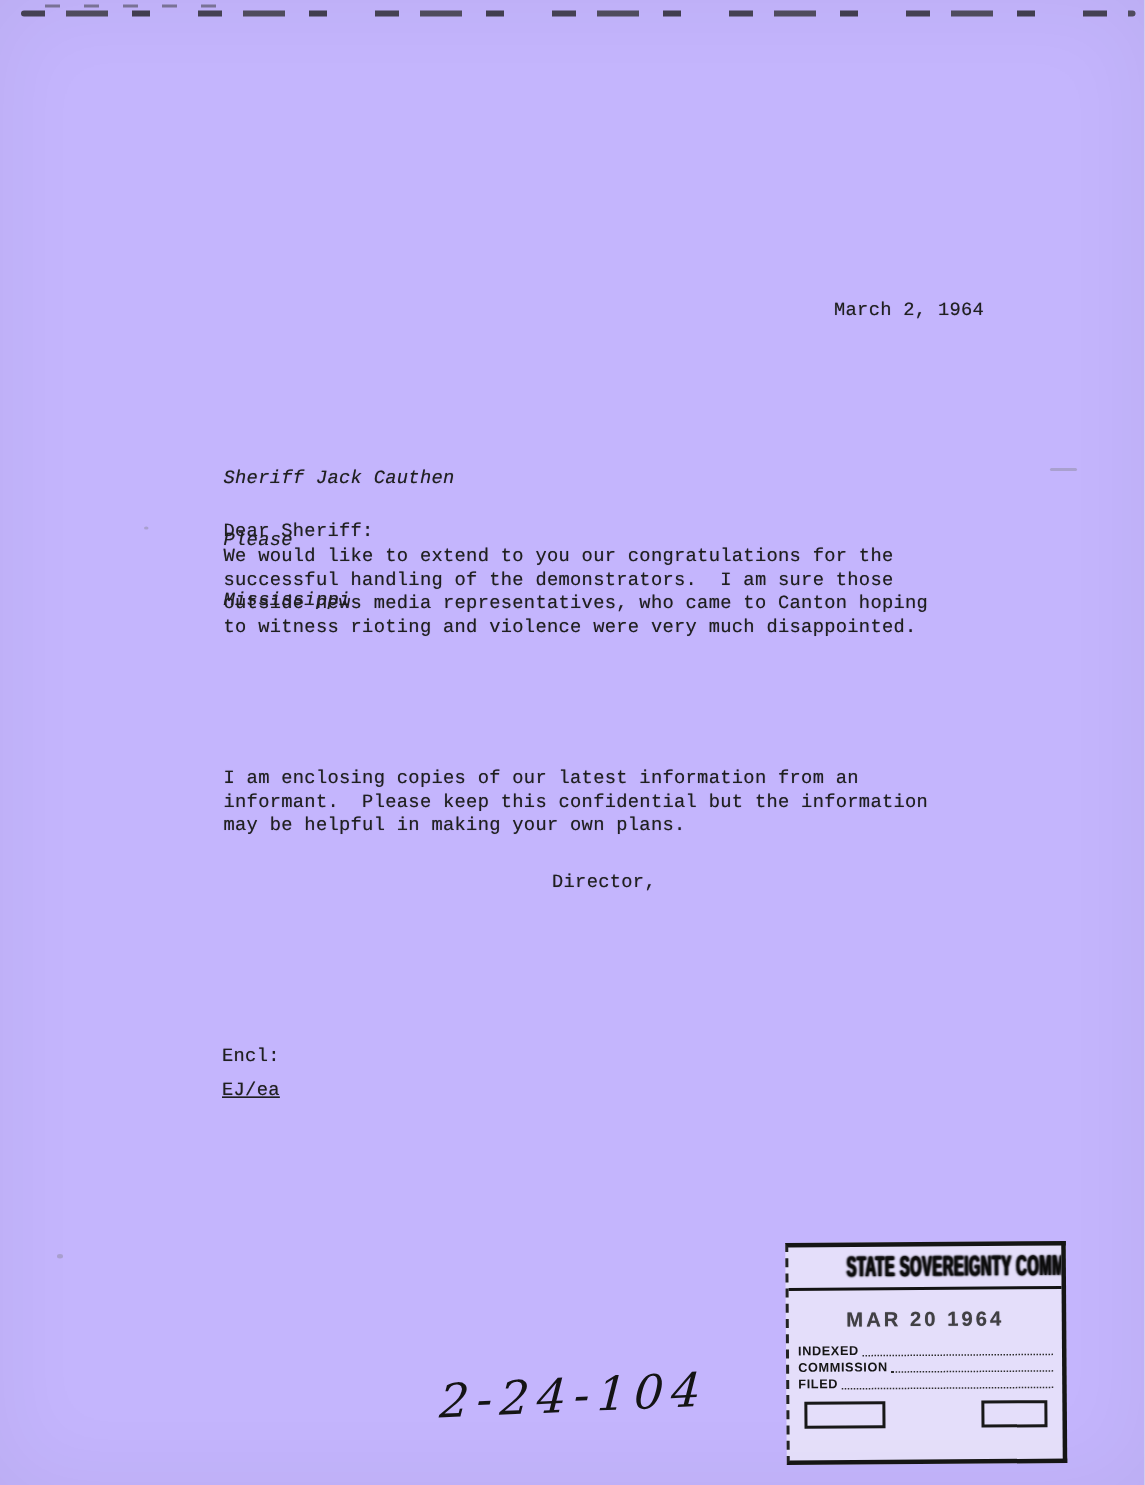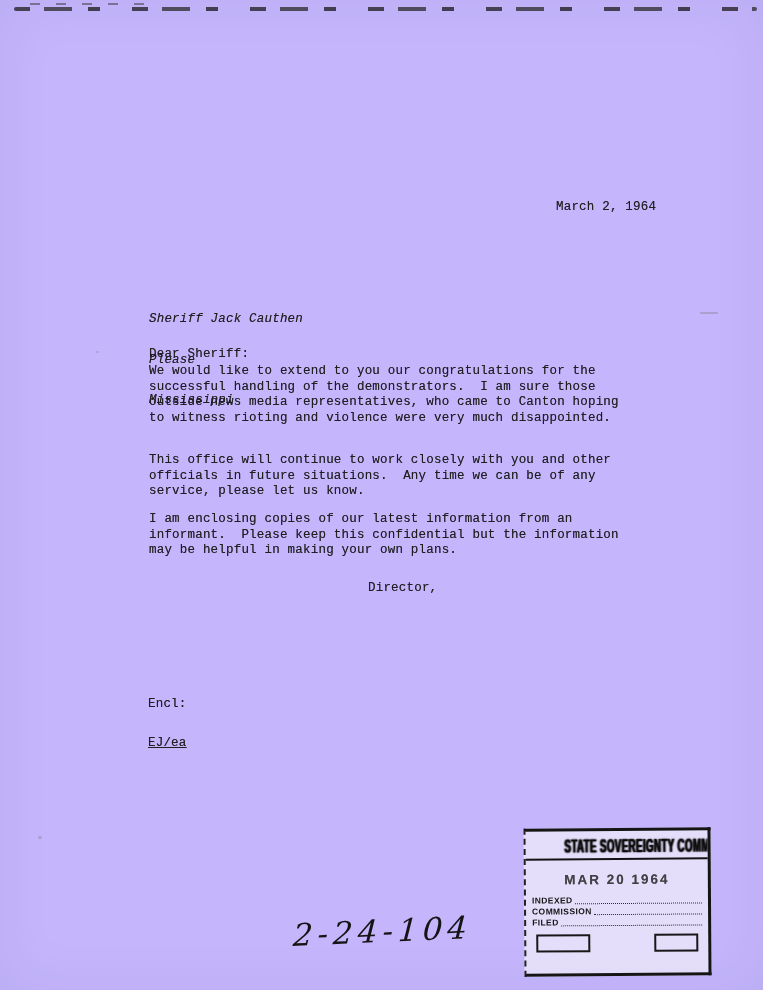--- a/index.html
+++ b/index.html
@@ -49,21 +49,21 @@
   }
   .date      { left: 556px; top: 200px; }
   .address   { left: 149px; top: 286px; line-height: 13.5px; font-style: italic; }
   .salutation{ left: 149px; top: 347px; }
   .para-1    { left: 149px; top: 364px; }
   .para-2    { left: 149px; top: 453px; }
   .para-3    { left: 149px; top: 512px; }
   .closing   { left: 368px; top: 581px; }
   .sig-block { left: 368px; top: 635px; line-height: 15.5px; }
   .encl      { left: 148px; top: 697px; }
-  .initials  { left: 148px; top: 736px; text-decoration: underline; }
+  .initials  { left: 148px; top: 720px; text-decoration: underline; }
 
   .handwritten {
     position: absolute;
     left: 293px; top: 913px;
     font-family: "DejaVu Serif", serif;
     font-style: italic;
     font-size: 31px;
     letter-spacing: 5px;
     color: #141414;
     transform: rotate(-2.5deg) skewX(-6deg);
@@ -160,23 +160,20 @@
     <div>Please</div>
     <div>Mississippi</div>
   </div>
 
   <div class="typed salutation">Dear Sheriff:</div>
 
   <div class="typed para-1">We would like to extend to you our congratulations for the
 successful handling of the demonstrators.  I am sure those
 outside news media representatives, who came to Canton hoping
 to witness rioting and violence were very much disappointed.</div>
-  <div class="typed para-2">This office will continue to work closely with you and other
-officials in future situations.  Any time we can be of any
-service, please let us know.</div>
   <div class="typed para-3">I am enclosing copies of our latest information from an
 informant.  Please keep this confidential but the information
 may be helpful in making your own plans.</div>
 
   <div class="typed closing">Director,</div>
 
 
   <div class="typed encl">Encl:</div>
   <div class="typed initials">EJ/ea</div>
 

